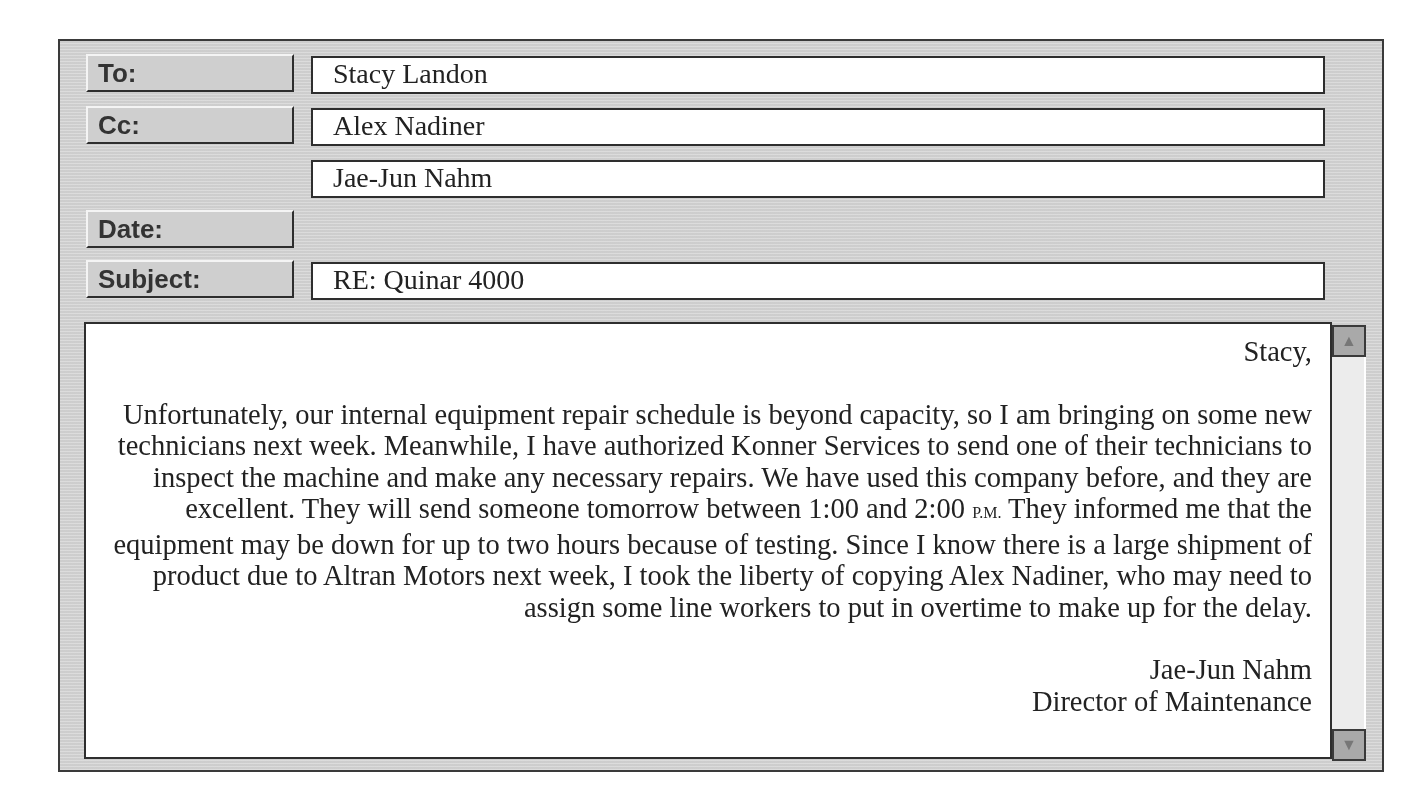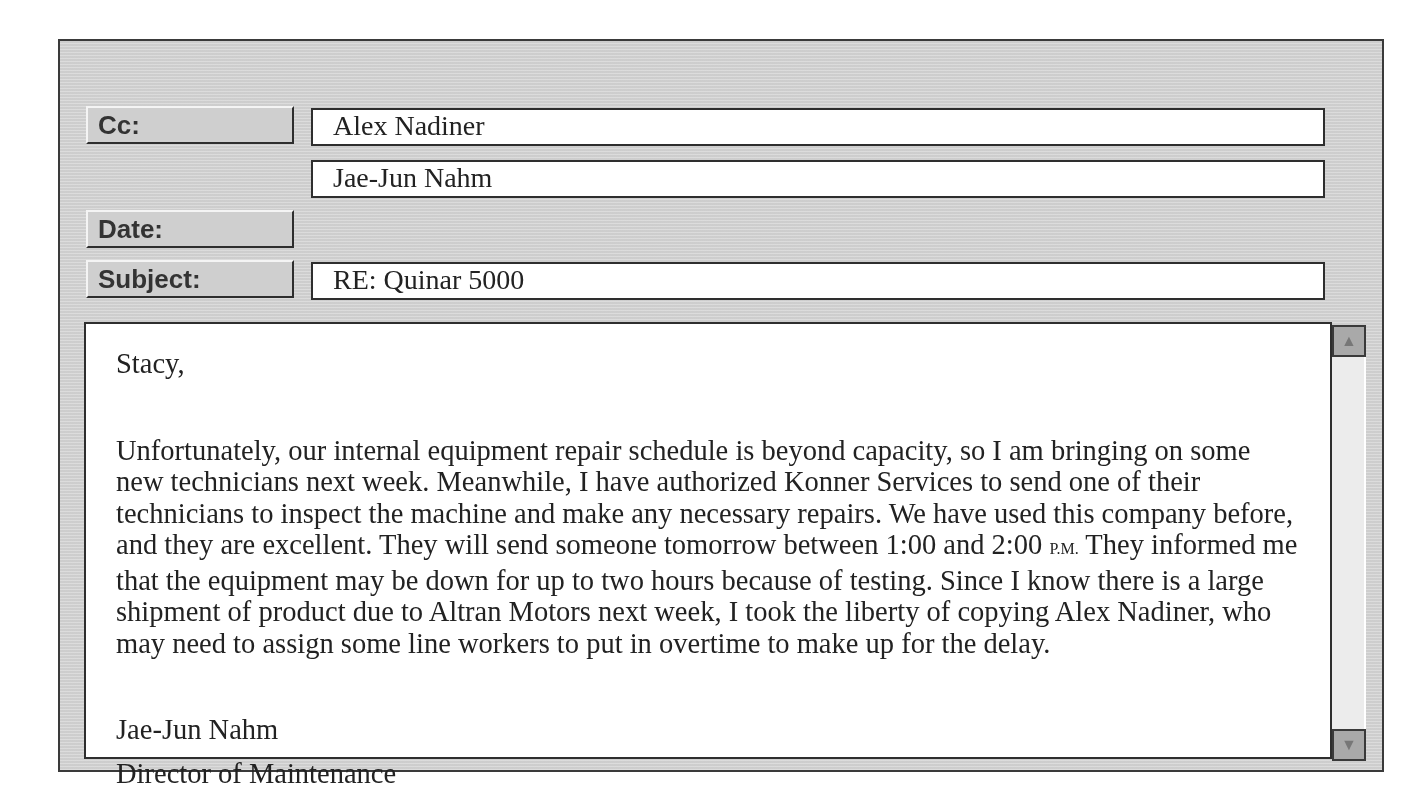--- a/index.html
+++ b/index.html
@@ -24,57 +24,61 @@
   .field {
     position:absolute; left:251px; top:2px; width:1014px; height:38px; box-sizing:border-box;
     border:2px solid #2e2e2e; background:#ffffff;
     font-size:28px; color:#222; padding-left:20px; line-height:32px;
   }
   .body-area {
     position:absolute; left:24px; top:281px; width:1248px; height:437px; box-sizing:border-box;
     border:2px solid #2e2e2e; background:#ffffff;
     padding:12px 18px; font-size:28.5px; color:#222; line-height:31.5px;
   }
-  .body-area p { margin:12px; }
+  .body-area p { margin:0;text-align:right; }
   .body-area .gap { height:31px; }
   .sc { font-variant:small-caps; font-size:16px; }
   .scrollbar {
     position:absolute; left:1272px; top:284px; width:34px; height:436px; box-sizing:border-box;
     background:#ececec; border-right:2px solid #ffffff;
   }
   .scroll-btn {
     position:absolute; left:0; width:34px; height:32px; box-sizing:border-box;
     border:2px solid #3a3a3a; background:#a9a9a9;
     display:flex; align-items:center; justify-content:center; color:#777; font-size:16px;
   }
   .scroll-up { top:0; }
   .scroll-down { bottom:0; }
 </style>
 </head>
 <body>
 
 <div class="window">
 
+  <div class="row" style="top:13px;">
+    <div class="label">To:</div>
+    <div class="field">Stacy Landon</div>
+  </div>
 
   <div class="row" style="top:65px;">
     <div class="label">Cc:</div>
     <div class="field">Alex Nadiner</div>
   </div>
 
   <div class="row" style="top:117px;">
     <div class="field">Jae-Jun Nahm</div>
   </div>
 
   <div class="row" style="top:169px;">
     <div class="label">Date:</div>
   </div>
 
   <div class="row" style="top:219px;">
     <div class="label">Subject:</div>
-    <div class="field">RE: Quinar 5000</div>
+    <div class="field">RE: Quinar 4000</div>
   </div>
 
   <div class="body-area">
     <p>Stacy,</p>
     <div class="gap"></div>
     <p><span>Unfortunately, our internal equipment repair schedule is beyond capacity, so I am bringing on some new technicians next week. Meanwhile, I have authorized Konner Services to send one of their technicians to inspect the machine and make any necessary repairs. We have used this company before, and they are excellent. They will send someone tomorrow between 1:00 and 2:00 </span><span class="sc">P.M.</span><span> They informed me that the equipment may be down for up to two hours because of testing. Since I know there is a large shipment of product due to Altran Motors next week, I took the liberty of copying Alex Nadiner, who may need to assign some line workers to put in overtime to make up for the delay.</span></p>
     <div class="gap"></div>
     <p>Jae-Jun Nahm</p>
     <p>Director of Maintenance</p>
   </div>

